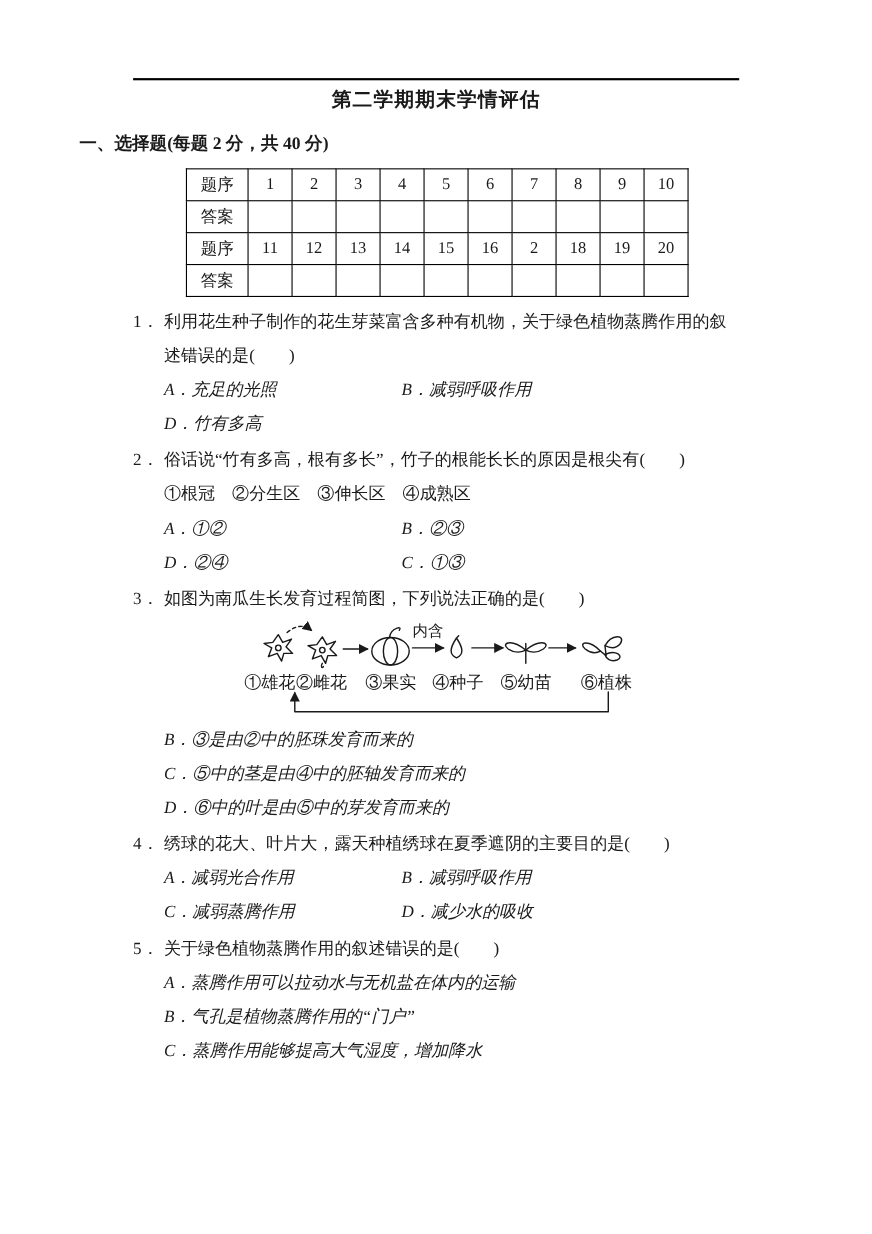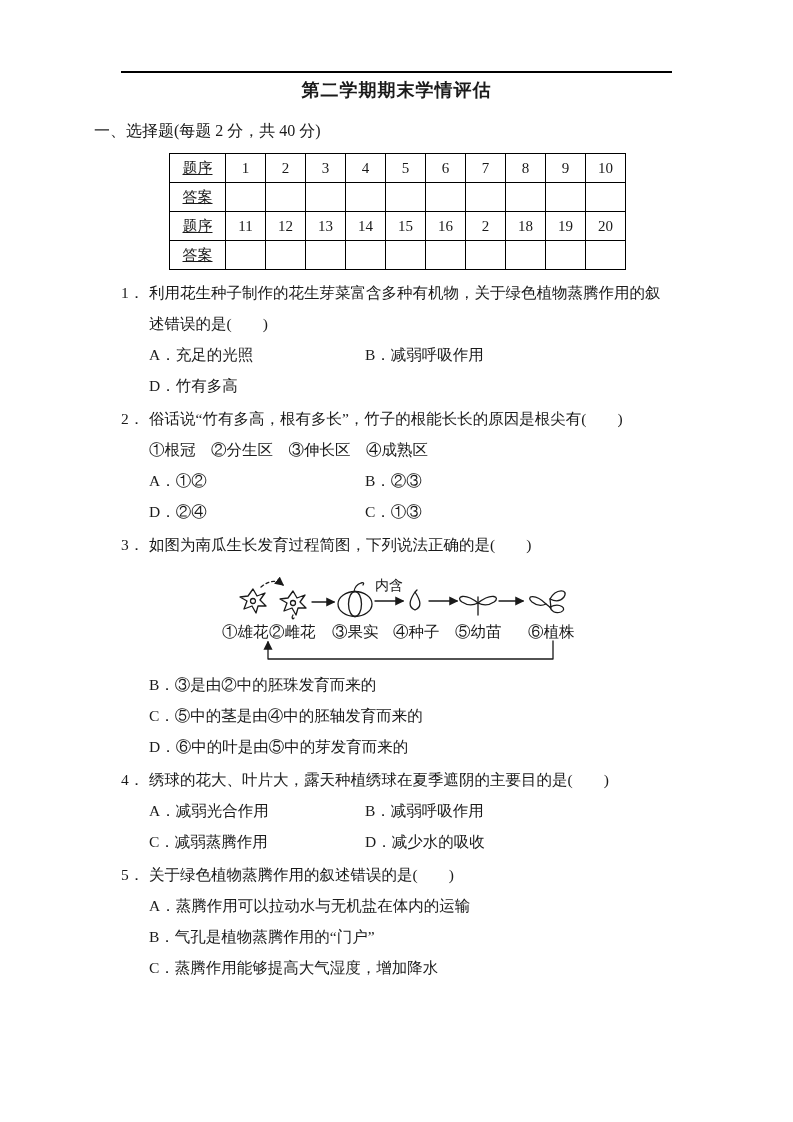--- a/index.html
+++ b/index.html
@@ -22,59 +22,60 @@
   }
   .title {
     margin-top: 5px;
     text-align: center;
     font-family: "Liberation Sans", "DejaVu Sans", sans-serif;
     font-size: 18px;
     font-weight: 700;
     letter-spacing: 1px;
   }
   .section-heading {
-    margin: 17px 121px 0 94px;
+    margin: 17px 121px 0 72px;
     font-size: 16px;
     line-height: 24px;
+    font-weight: bold;
   }
   table.answer-table {
     margin: 10px 0 0 169px;
     border-collapse: collapse;
     font-size: 15px;
   }
   table.answer-table td {
     border: 1px solid #000;
     height: 28px;
     text-align: center;
     padding: 0;
   }
-  table.answer-table td.head-col { width: 55px; text-decoration: underline; }
+  table.answer-table td.head-col { width: 55px; }
   table.answer-table td.num-col { width: 39px; }
   .questions {
     margin: 7px 121px 0 121px;
     font-size: 15.5px;
     line-height: 31px;
   }
   .question {
     display: flex;
     align-items: flex-start;
     margin-top: 2px;
   }
   .qnum {
     flex: 0 0 28px;
     white-space: nowrap;
   }
   .qbody { flex: 1 1 auto; }
   .opts-2col {
     display: grid;
     grid-template-columns: 216px auto;
   }
-  .opt { white-space: nowrap; }
+  .opt { white-space: nowrap; font-style: italic; }
   .diagram-wrap {
-    margin: 15px 0 2px 66px;
+    margin: 3px 0 2px 66px;
     line-height: 0;
   }
   .diagram-wrap svg { display: block; }
   .dg-label {
     font-family: "Liberation Serif", "DejaVu Serif", serif;
     font-size: 15.5px;
     fill: #1a1a1a;
   }
   .dg-small {
     font-family: "Liberation Serif", "DejaVu Serif", serif;

